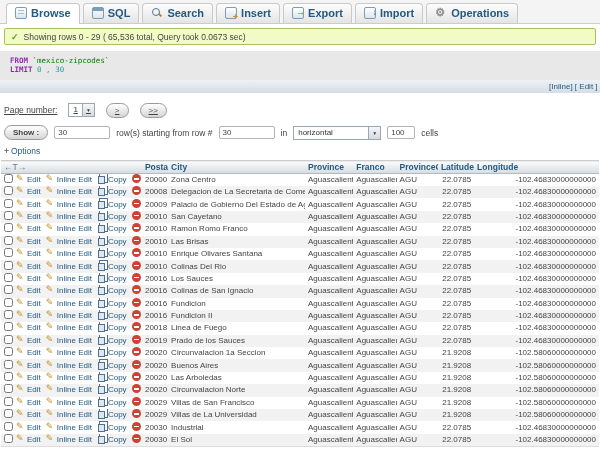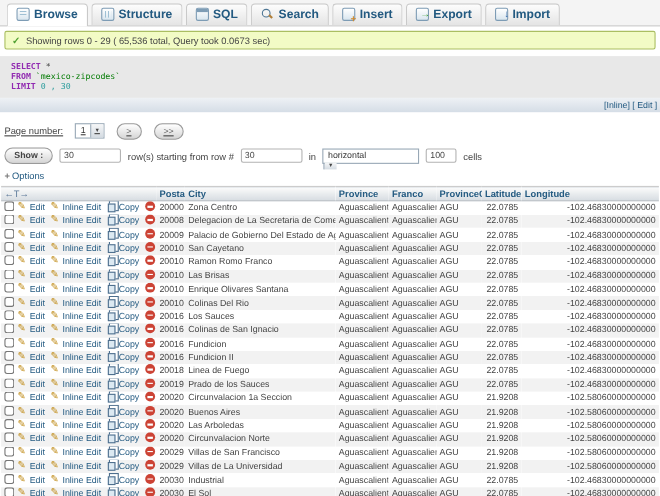--- a/index.html
+++ b/index.html
@@ -71,21 +71,21 @@
   .pill {
     height:15px; padding:0 8px; display:inline-flex; align-items:center;
     background:linear-gradient(#ffffff,#d5d5d5); border:1px solid #9a9a9a;
     border-radius:8px; font-size:8px; color:#555; cursor:pointer;
   }
   .pill.bold { font-weight:bold; color:#444;text-align:right; }
   .fakesel { display:inline-flex; align-items:stretch; height:14px; border:1px solid #98a8b6; background:#fff; cursor:pointer; }
   .fakesel .val { padding:0 4px; font-size:8px; line-height:12px; color:#333; }
   .fakesel .arrow { width:12px; display:flex; align-items:center; justify-content:center;
     font-size:5px; color:#444; background:linear-gradient(#f5f6f7,#d4dbe2); border-left:1px solid #98a8b6; }
-  .sel-mode { width:88px; justify-content:space-between;flex-direction:column; }
+  .sel-mode { width:88px; justify-content:space-between; }
   .tin { height:13px; width:56px; border:1px solid #b3b3b3; border-radius:2px;
     font-size:8px; padding:0 3px; color:#444; font-family:inherit; }
   .tin.small { width:28px; }
 
   .options { margin:6px 4px 0 4px; height:10px; font-size:8.5px; }
   .options .plus { color:#777; font-weight:bold; margin-right:2px; }
 
   
   table.results { width:598px; margin:4px 1px 0 1px; border-collapse:collapse; table-layout:fixed; }
   .results th {
@@ -124,52 +124,51 @@
 </style>
 </head>
 <body>
 
 <div class="tabbar">
     <div class="tab active">
     <span class="ticon i-tab-browse"></span>
     <span class="tab-label">Browse</span>
   </div>
     <div class="tab">
-    <span class="ticon i-tab-structure"></span>
-    <span class="tab-label">Structure</span>
-  </div>
-    <div class="tab">
     <span class="ticon i-tab-sql"></span>
     <span class="tab-label">SQL</span>
   </div>
     <div class="tab">
     <span class="ticon i-tab-search"></span>
     <span class="tab-label">Search</span>
   </div>
     <div class="tab">
     <span class="ticon i-tab-insert"></span>
     <span class="tab-label">Insert</span>
   </div>
     <div class="tab">
     <span class="ticon i-tab-export"></span>
     <span class="tab-label">Export</span>
   </div>
     <div class="tab">
     <span class="ticon i-tab-import"></span>
     <span class="tab-label">Import</span>
+  </div>
+    <div class="tab">
+    <span class="ticon i-tab-operations"></span>
+    <span class="tab-label">Operations</span>
   </div>
   </div>
 
 <div class="msg">
   <span class="check">✓</span>
   <span>Showing rows 0 - 29 ( 65,536 total, Query took 0.0673 sec)</span>
 </div>
 
 <div class="sqlbox">
-  <div><span class="kw">SELECT</span><span> *</span></div>
   <div><span class="kw">FROM</span><span class="ident"> `mexico-zipcodes`</span></div>
   <div><span class="kw">LIMIT</span><span class="numlit"> 0 , 30</span></div>
 </div>
 <div class="sqltools">
   <span>[Inline] [ Edit ] [</span>
 </div>
 
 <div class="pagerow">
   <span>Page number:</span>
   <span class="fakesel">

